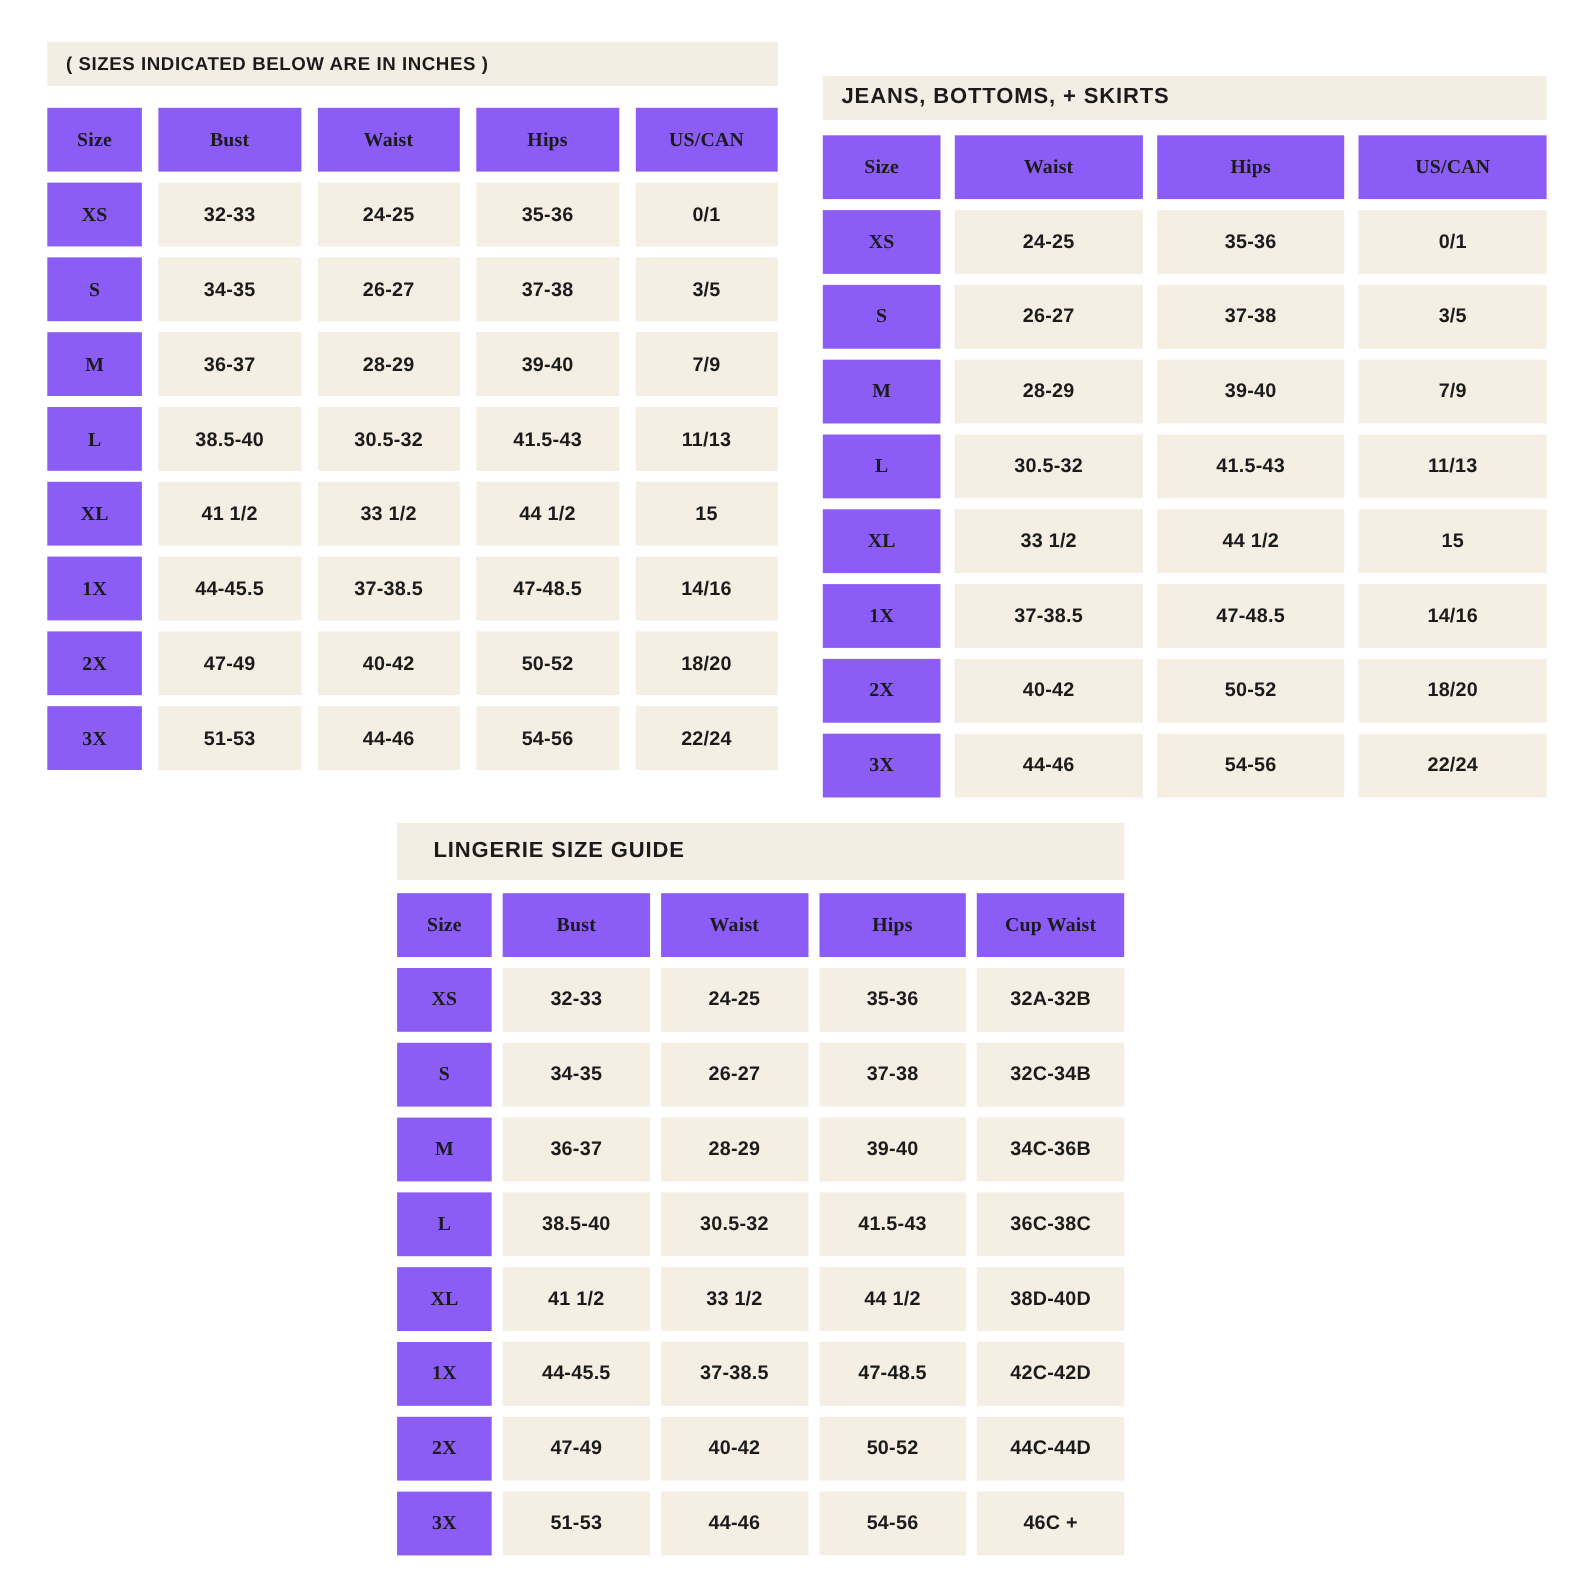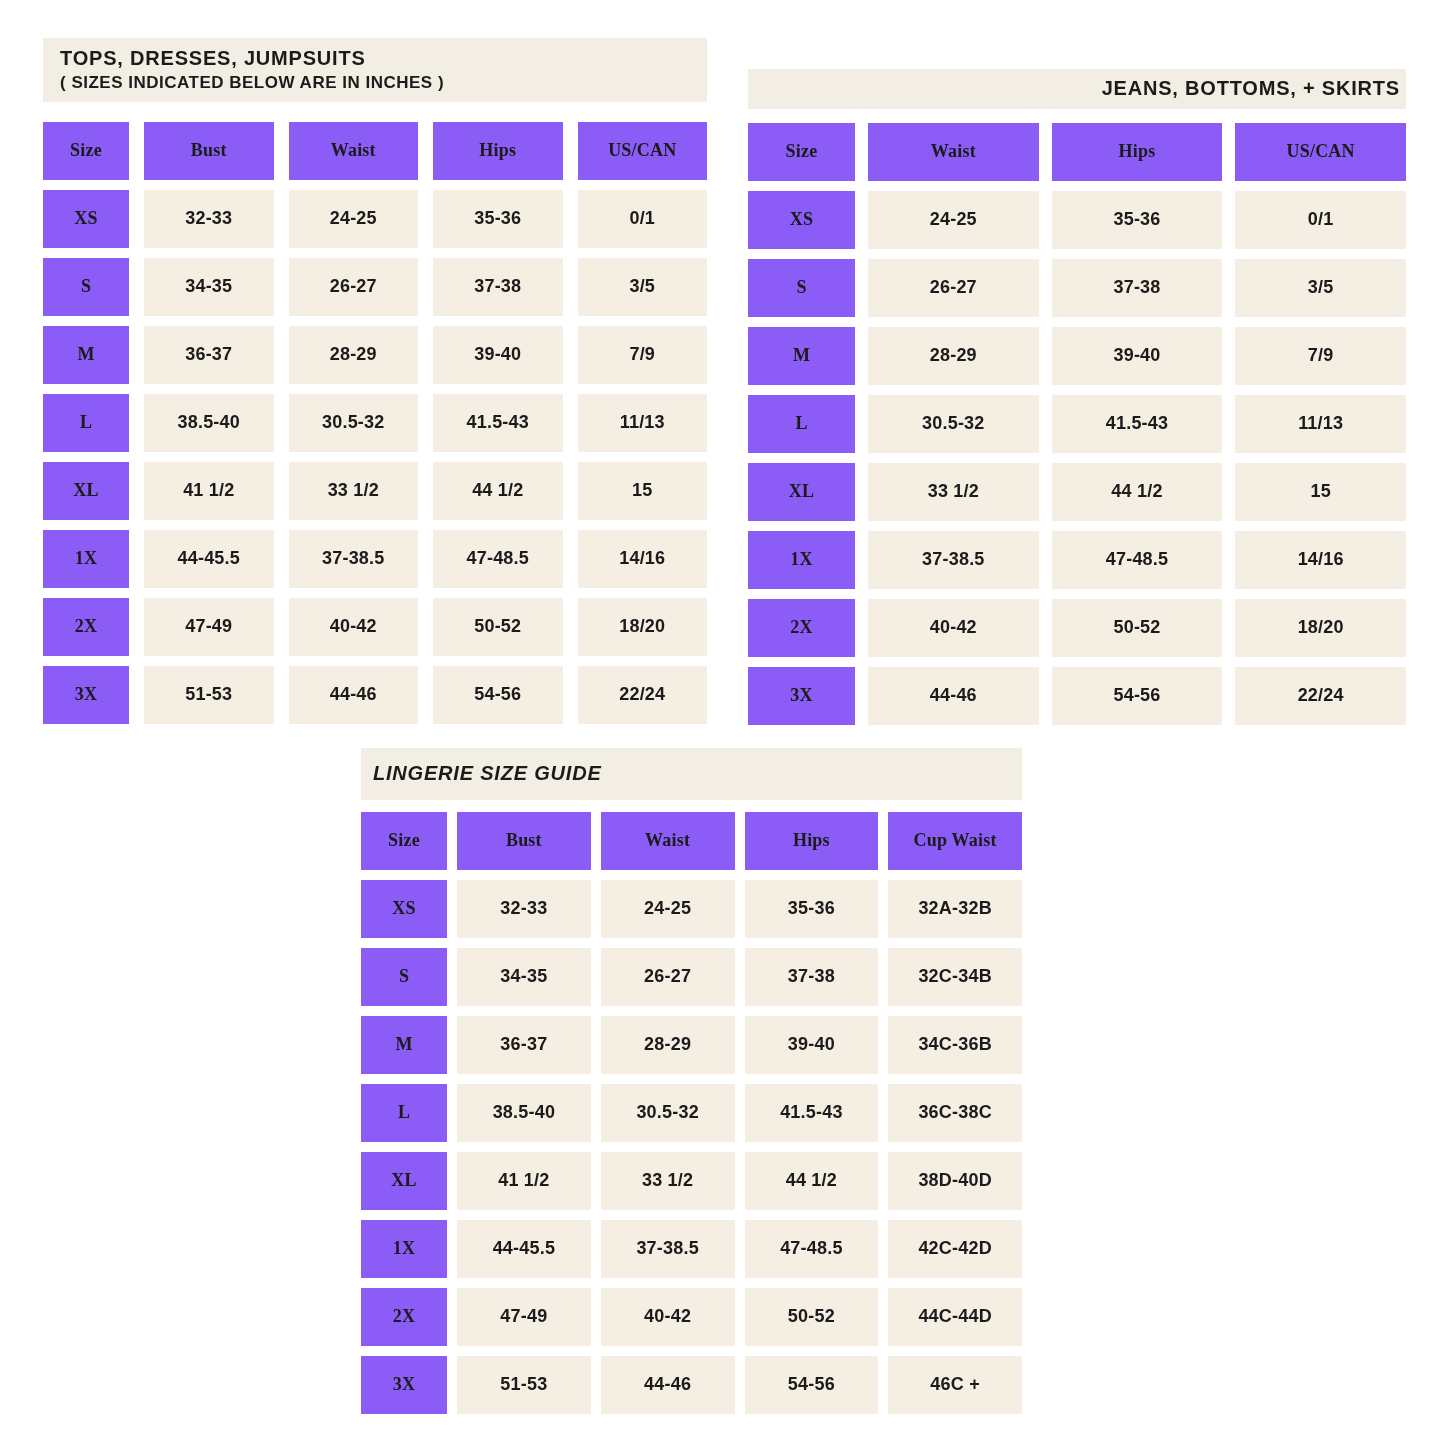--- a/index.html
+++ b/index.html
@@ -47,35 +47,34 @@
     letter-spacing: 0.2px;
     white-space: nowrap;
   }
   .hdr { background: #8b5cf6; font-family: Liberation Serif, serif; }
   .val { background: #f4eee3; }
 
   #t1 { left: 43px;  top: 38px;  width: 664px; }
   #t1 .grid { margin-top: 20px; grid-template-columns: 86px 1fr 1fr 1fr 1fr; column-gap: 15px; row-gap: 10px; }
 
   #t2 { left: 748px; top: 69px;  width: 658px; }
-  #t2 .band { padding: 8px 6px; text-align: right; }
+  #t2 .band { padding: 8px 17px; }
   #t2 .grid { margin-top: 14px; grid-template-columns: 107px 1fr 1fr 1fr; column-gap: 13px; row-gap: 10px; }
 
   #t3 { left: 361px; top: 748px; width: 661px; }
-  #t3 .band { padding: 14px 12px; font-style: italic; }
+  #t3 .band { padding: 14px 33px; }
   #t3 .grid { margin-top: 12px; grid-template-columns: 86px 1fr 1fr 1fr 1fr; column-gap: 10px; row-gap: 10px; }
 </style>
 </head>
 <body>
 
 <div class="canvas">
 
   <div class="table-section" id="t1">
     <div class="band">
-      <div class="title">TOPS, DRESSES, JUMPSUITS</div>
       <div class="subtitle">( SIZES INDICATED BELOW ARE IN INCHES )</div>
     </div>
     <div class="grid">
         <div class="cell hdr">Size</div>
         <div class="cell hdr">Bust</div>
         <div class="cell hdr">Waist</div>
         <div class="cell hdr">Hips</div>
         <div class="cell hdr">US/CAN</div>
         <div class="cell hdr">XS</div>
         <div class="cell val">32-33</div>

